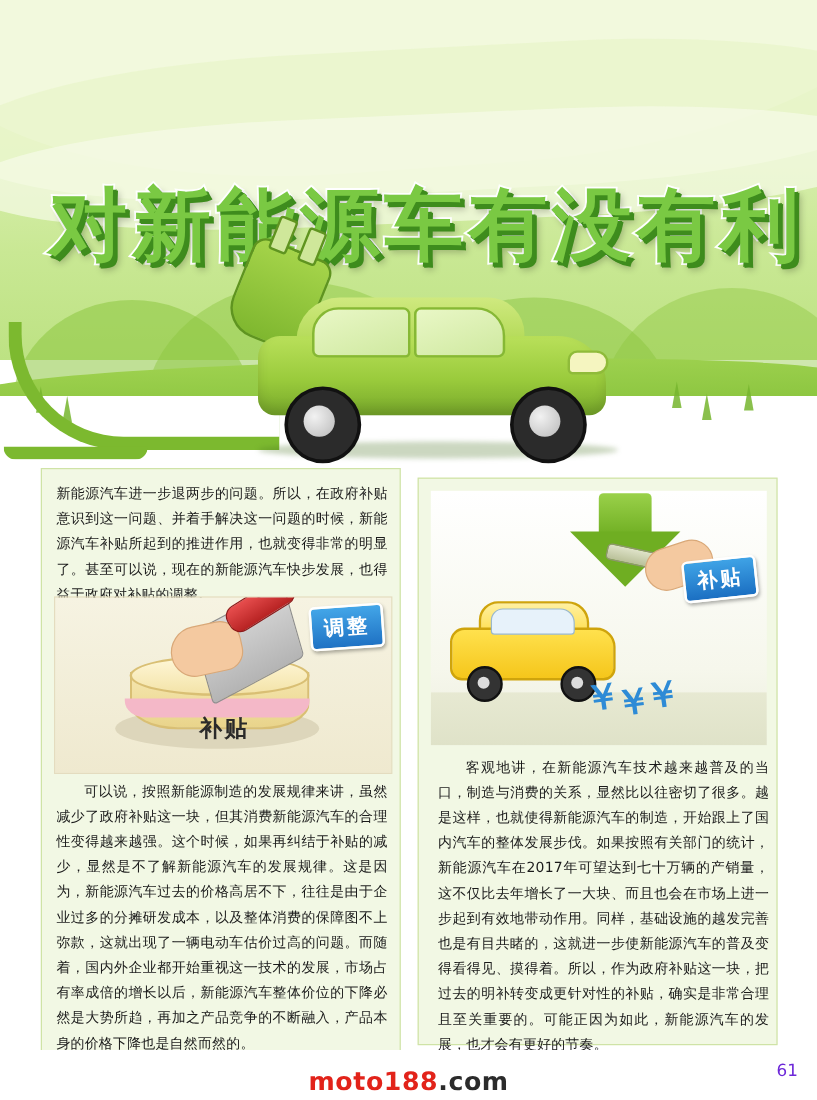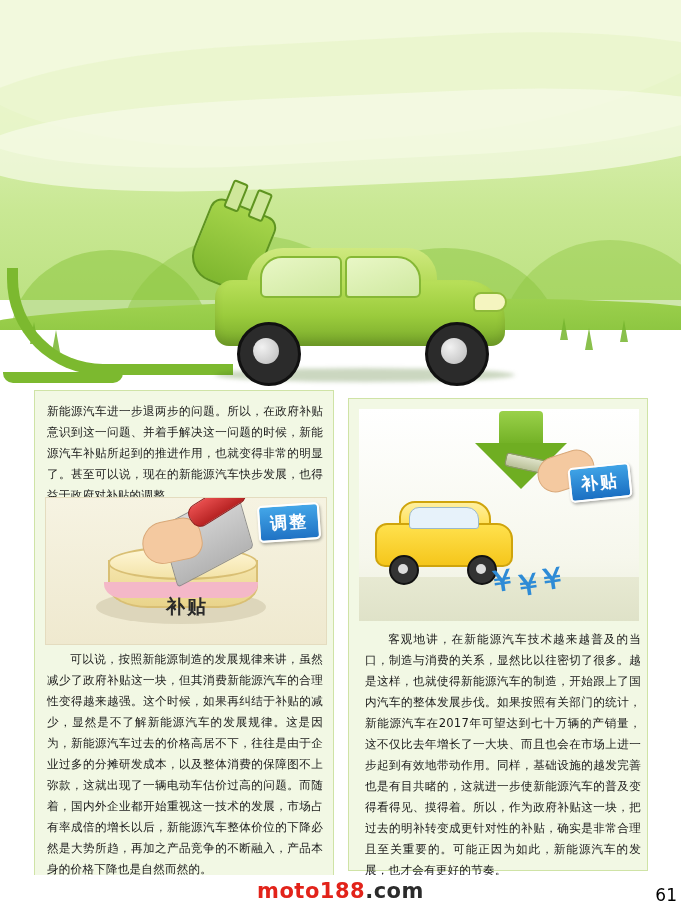--- a/index.html
+++ b/index.html
@@ -481,33 +481,33 @@
   
   .footer {
     position: absolute;
     left: 0; bottom: 0;
     width: 681px; height: 42px;
     background: #ffffff;
   }
   .brand {
     position: absolute;
     left: 0; right: 0;
-    top: 4px;
+    top: 14px;
     text-align: center;
     font-size: 21px;
     font-weight: bold;
     letter-spacing: .5px;
   }
   .brand .b1 { color: #e2231a; }
   .brand .b2 { color: #2b2b2b; }
   .page-no {
     position: absolute;
-    right: 4px; top: 10px;
-    font-size: 17px;
-    color: #000000;
+    right: 16px; top: 10px;
+    font-size: 14px;
+    color: #6d28d9;
   }
 </style>
 </head>
 <body>
 
 <div class="hero">
   <div class="hero-bg-green"></div>
   <div class="swoosh1"></div>
   <div class="swoosh2"></div>
   <div class="swoosh3"></div>
@@ -519,20 +519,21 @@
 
   <div class="ground-band"></div>
   <div class="ground-band2"></div>
 
   <div class="tuft" style="left:30px;  top:322px;"></div>
   <div class="tuft" style="left:52px;  top:330px;"></div>
   <div class="tuft" style="left:560px; top:318px;"></div>
   <div class="tuft" style="left:585px; top:328px;"></div>
   <div class="tuft" style="left:620px; top:320px;"></div>
 
+  <div class="headline">对新能源车有没有利</div>
 
   <div class="car-wrap">
     <div class="cable"></div>
     <div class="cable2"></div>
     <div class="plug-head">
       <div class="plug-prong p1"></div>
       <div class="plug-prong p2"></div>
     </div>
     <div class="car-shadow"></div>
     <div class="car-roof"></div>

